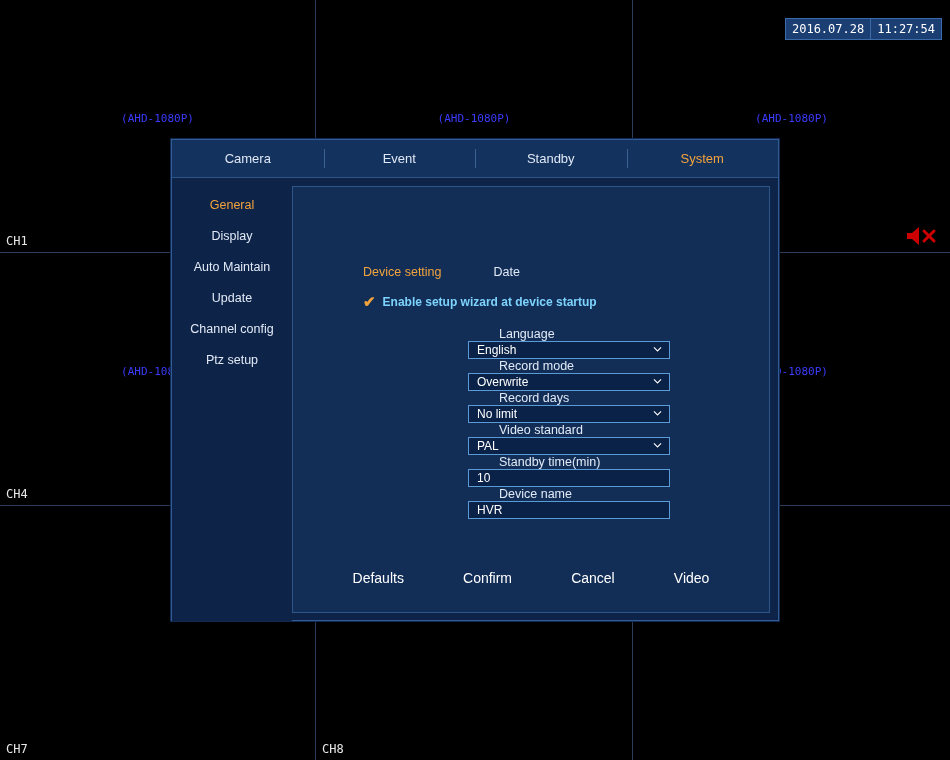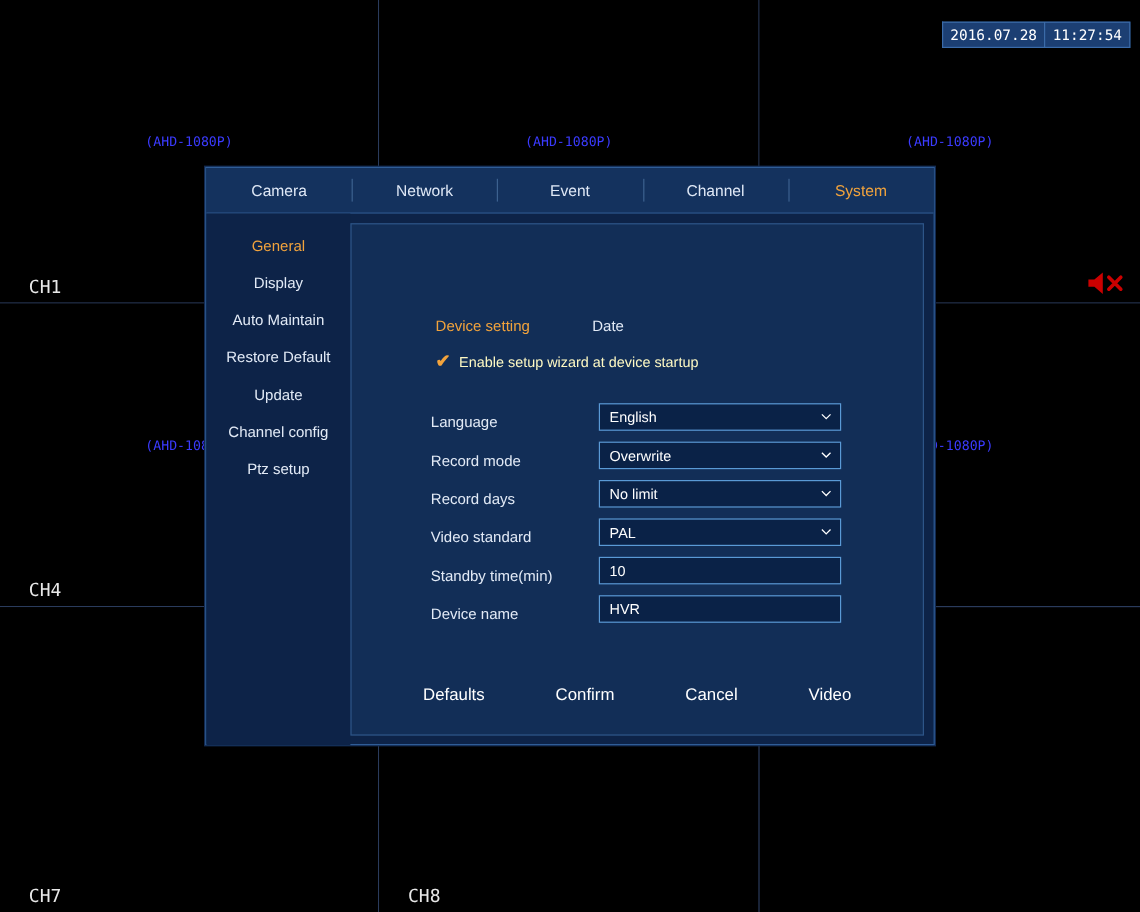--- a/index.html
+++ b/index.html
@@ -46,22 +46,21 @@
     font-size: 11px;
     letter-spacing: 0px;
     white-space: nowrap;
   }
   .cam-label {
     position: absolute;
     left: 6px;
     bottom: 4px;
     color: #e8e8e8;
     font-family: "DejaVu Sans Mono", monospace;
-    font-size: 15px;
-    margin-left: 18px;
+    font-size: 12px;
   }
 
   
   #clock-bar {
     position: absolute;
     right: 8px;
     top: 18px;
     display: flex;
     gap: 0px;
     z-index: 5;
@@ -194,36 +193,38 @@
     align-items: center;
     gap: 7px;
   }
   #wizard-row .check-mark {
     color: #f2a33c;
     font-size: 15px;
     line-height: 14px;
     font-weight: bold;
   }
   #wizard-row .wizard-label {
-    color: #fef9c3;
+    color: #7dd3fc;
     font-size: 12px;
+    font-weight: bold;
   }
 
   
   #form-area {
     position: absolute;
     left: 66px;
     top: 140px;
     width: 420px;
   }
   .form-row {
     display: flex;
-    align-items: flex-end;
+    align-items: center;
     height: 32px;
     margin-bottom: 0px;
+    flex-direction: column;
   }
   .form-label {
     width: 140px;
     color: #e2eaf6;
     font-size: 12.5px;
   }
   .form-control {
     width: 202px;
     height: 23px;
     background: #0a2247;
@@ -313,33 +314,31 @@
   <svg width="34" height="24" viewBox="0 0 34 24">
     <path d="M3 9 h5 l7 -6 v18 l-7 -6 h-5 z" fill="#cc0000"></path>
     <path d="M20 7 L30 17 M30 7 L20 17" stroke="#cc0000" stroke-width="3" stroke-linecap="round"></path>
   </svg>
 </div>
 
 <div id="settings-dialog">
 
   <div id="tab-bar">
       <div class="tab">Camera</div>
-      <div class="tab">Network</div>
       <div class="tab">Event</div>
-      <div class="tab">Channel</div>
+      <div class="tab">Standby</div>
       <div class="tab active">System</div>
     </div>
 
   <div id="dialog-body">
 
     <div id="side-nav">
         <div class="nav-item active">General</div>
         <div class="nav-item">Display</div>
         <div class="nav-item">Auto Maintain</div>
-        <div class="nav-item">Restore Default</div>
         <div class="nav-item">Update</div>
         <div class="nav-item">Channel config</div>
         <div class="nav-item">Ptz setup</div>
       </div>
 
     <div id="content-panel">
 
       <div id="sub-tabs">
           <div class="sub-tab active">Device setting</div>
           <div class="sub-tab">Date</div>

